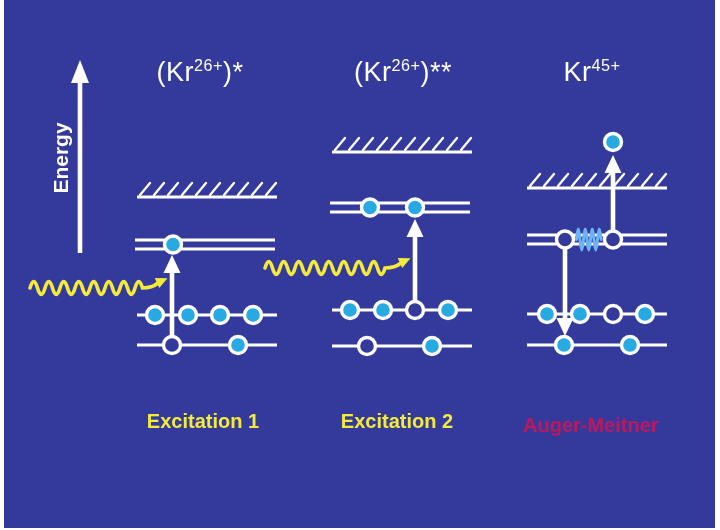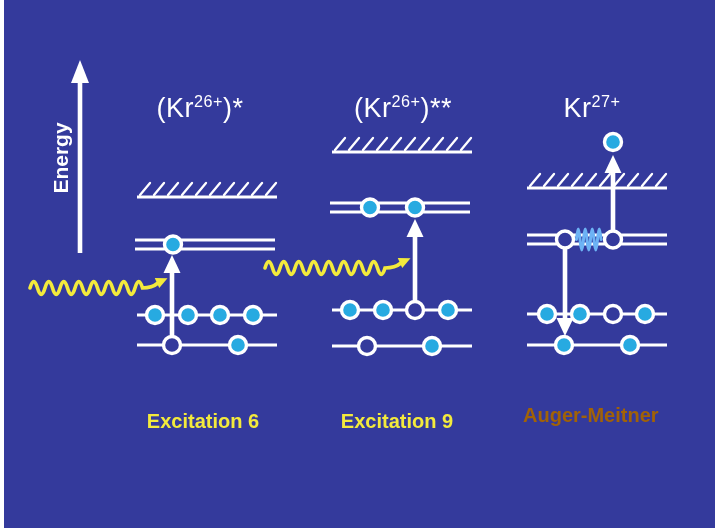--- a/index.html
+++ b/index.html
@@ -19,21 +19,21 @@
   .ef   { stroke:#ffffff; stroke-width:3.4; }
   .eh   { stroke:#ffffff; stroke-width:3.4; }
   .wave { fill:none; stroke-width:3.6; stroke-linecap:round; }
   .sq   { fill:none; stroke-width:3; stroke-linecap:round; }
   .hb   { stroke:#ffffff; stroke-width:3; }
   .hl   { stroke:#ffffff; stroke-width:2.3; stroke-linecap:round; }
 
   
   .title {
     position:absolute; top:48px; width:170px; text-align:center;
-    color:#ffffff; font-size:27px; line-height:34px; letter-spacing:0.5px;margin-top:36px;
+    color:#ffffff; font-size:27px; line-height:34px; letter-spacing:0.5px;
   }
   .title sup { font-size:60%; }
   .caption {
     position:absolute; font-weight:bold; font-size:20px; line-height:26px;
   }
   .caption.center { text-align:center; }
   .energy-label {
     position:absolute; left:2px; top:145px; width:120px; height:26px;
     text-align:center; color:#ffffff; font-weight:bold; font-size:21px;
     transform:rotate(-90deg); transform-origin:center;
@@ -154,26 +154,26 @@
 
   <div class="energy-label">Energy</div>
 
   <div class="title" style="left:115px">
     <span>(Kr</span><sup>26+</sup><span>)*</span>
   </div>
   <div class="title" style="left:318px">
     <span>(Kr</span><sup>26+</sup><span>)**</span>
   </div>
   <div class="title" style="left:507px">
-    <span>Kr</span><sup>27+</sup><span></span>
+    <span>Kr</span><sup>45+</sup><span></span>
   </div>
 
   <div class="caption center" style="left: 133px; top: 408px; width: 140px; color: rgb(243, 234, 60);">
-    <div>Excitation 6</div>
+    <div>Excitation 1</div>
   </div>
   <div class="caption center" style="left: 327px; top: 408px; width: 140px; color: rgb(243, 234, 60);">
-    <div>Excitation 9</div>
+    <div>Excitation 2</div>
   </div>
-  <div class="caption" style="left: 523px; top: 402px; width: 170px; color: #a16207;">
+  <div class="caption" style="left: 523px; top: 412px; width: 170px; color: #be185d;">
     <div>Auger-Meitner</div>
   </div>
 
 </div>
 
 </body></html>

